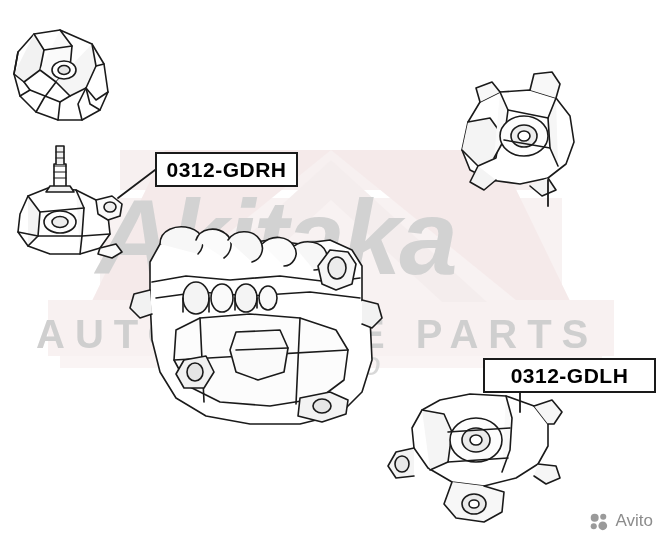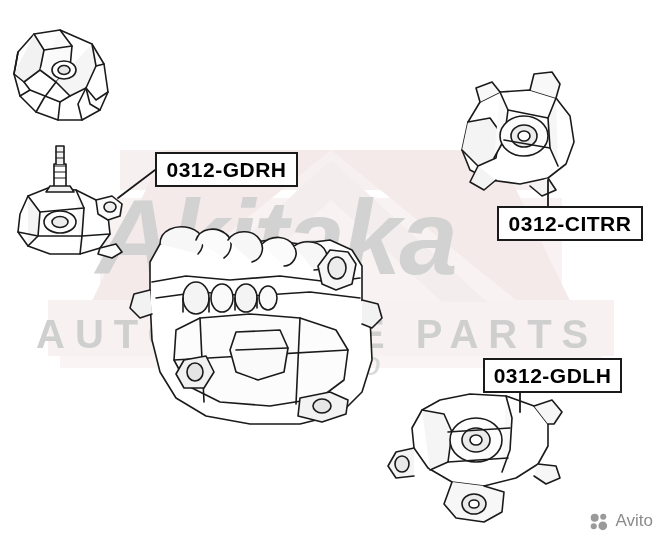--- a/index.html
+++ b/index.html
@@ -31,21 +31,21 @@
     font-family: "Liberation Sans", sans-serif;
     font-weight: bold;
     letter-spacing: 0.5px;
     display: flex;
     align-items: center;
     justify-content: center;
     white-space: nowrap;
   }
   #label-gdrh { left: 155px; top: 152px; width: 143px; height: 35px; font-size: 21px; }
   #label-citrr { left: 497px; top: 206px; width: 146px; height: 35px; font-size: 21px; }
-  #label-gdlh { left: 483px; top: 358px; width: 139px; height: 35px; font-size: 21px; }
+  #label-gdlh { left: 483px; top: 358px; width: 173px; height: 35px; font-size: 21px; }
 
   .wm-text {
     position: absolute;
     font-family: "Liberation Sans", sans-serif;
     font-weight: bold;
     color: #c9c9c9;
     user-select: none;
   }
   #wm-brand {
     left: 96px;
@@ -229,21 +229,20 @@
 
       <g stroke-width="1.8">
         <path d="M155 170 L118 198"></path>
         <path d="M548 206 L548 180"></path>
         <path d="M520 393 L520 412"></path>
       </g>
     </g>
   </svg>
 
   <div class="label-box" id="label-gdrh">0312-GDRH</div>
-  <div class="label-box" id="label-citrr">0312-CITRR</div>
   <div class="label-box" id="label-gdlh">0312-GDLH</div>
 
   <div id="avito">
     <svg class="dots" viewBox="0 0 20 20" xmlns="http://www.w3.org/2000/svg">
       <circle cx="6" cy="6" r="4.2" fill="#9a9a9a"></circle>
       <circle cx="15" cy="5" r="3.2" fill="#9a9a9a"></circle>
       <circle cx="5" cy="15" r="3.2" fill="#9a9a9a"></circle>
       <circle cx="14.5" cy="14.5" r="4.6" fill="#9a9a9a"></circle>
     </svg>
     <span>Avito</span>

